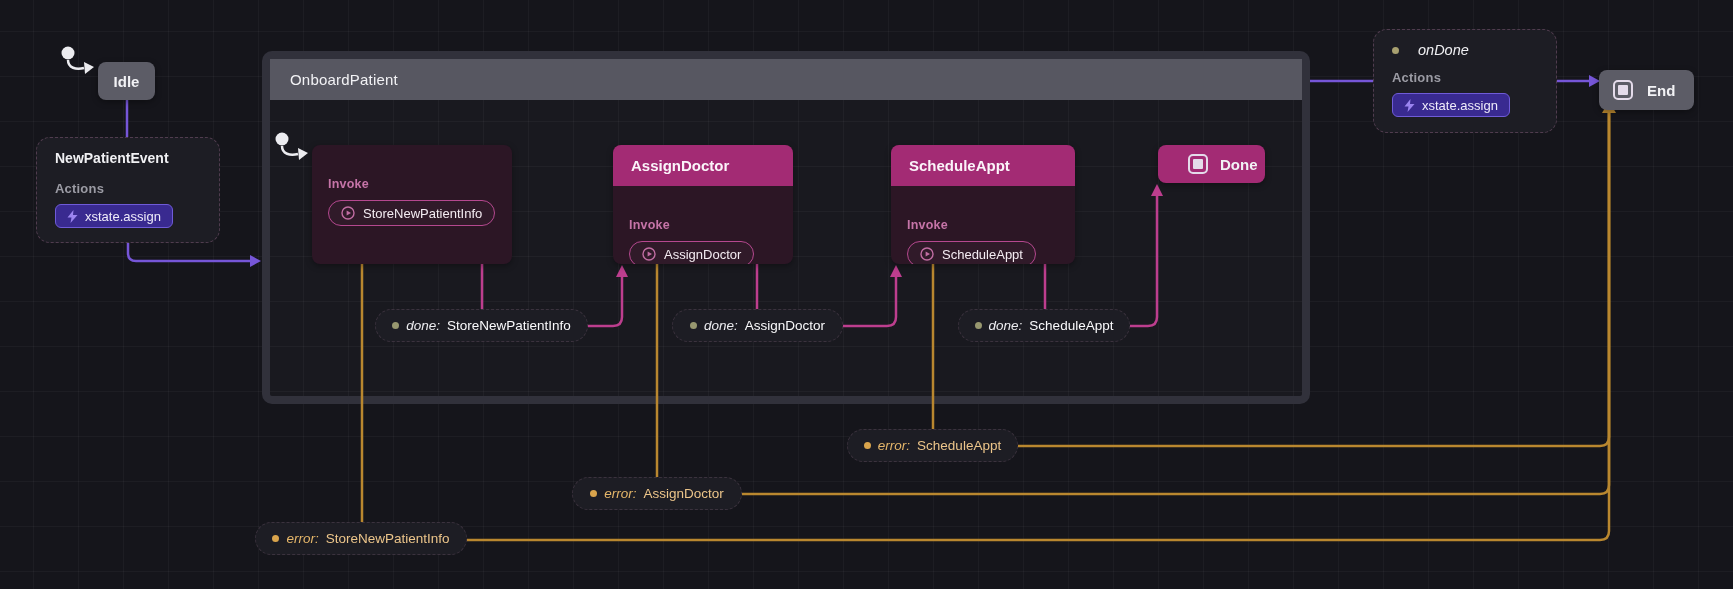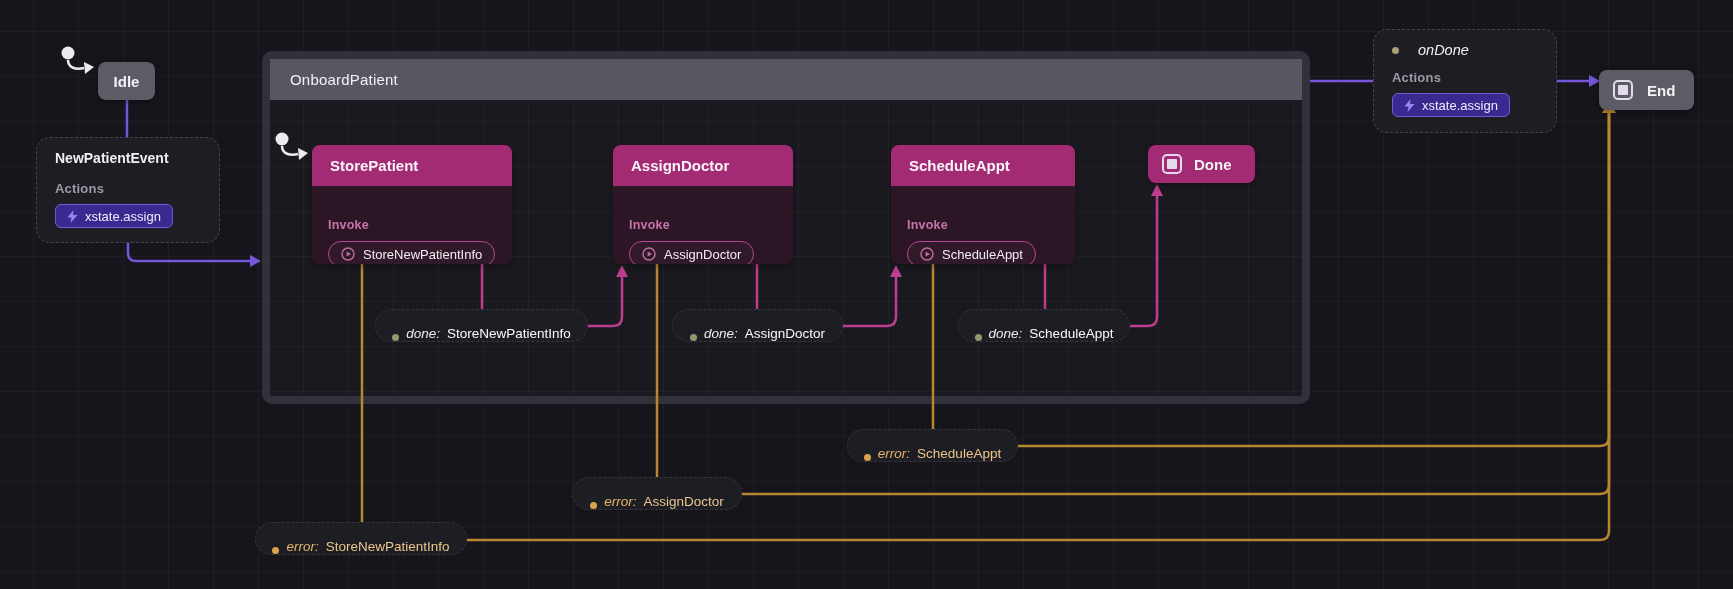--- a/index.html
+++ b/index.html
@@ -54,21 +54,21 @@
     border:1.3px solid #b5488f; font-size:13px; color:#f4ecf2;
     background:rgba(255,255,255,0.02);
   }
 
   .simple-node {
     border-radius:8px; background:#5c5c66; z-index:3;
     display:flex; align-items:center; justify-content:center; gap:12px;
     font-size:15px; font-weight:600; color:#f2f2f5;
     box-shadow:0 2px 6px rgba(0,0,0,0.35);
   }
-  .final-node { background:#a32b74; justify-content:flex-start; padding:0 14px; }
+  .final-node { background:#a32b74; justify-content:flex-start; padding:0 30px;margin-left:10px; }
 
   .final-icon {
     width:20px; height:20px; border:2px solid #e4dbea; border-radius:5px;
     display:flex; align-items:center; justify-content:center; flex:0 0 auto;
   }
   .final-icon .inner { width:10px; height:10px; background:#e4dbea; border-radius:1px; }
 
   
   .event-block {
     background:#1d1d24; border:1px dashed rgba(214,144,189,0.28);
@@ -83,21 +83,21 @@
     display:inline-flex; align-items:center; gap:7px;
     height:24px; padding:0 11px; border-radius:6px;
     background:#392a90; border:1px solid #6f5bd8;
     font-size:13px; color:#efecfa;
   }
 
   
   .t-pill {
     height:33px; border-radius:17px; background:#1d1d24;
     border:1px dashed rgba(200,150,180,0.18);
-    display:flex; align-items:flex-end; justify-content:center; gap:7px;
+    display:flex; align-items:center; justify-content:center; gap:7px;
     font-size:13.5px; z-index:3;
   }
   .t-dot { width:7px; height:7px; border-radius:50%; flex:0 0 auto; }
   .t-pill .prefix { font-style:italic; }
   .done-pill .t-dot { background:#97976f; }
   .done-pill .prefix { color:#ececf0; }
   .done-pill .target { color:#fafafc; }
   .error-pill .t-dot { background:#d9a44c; }
   .error-pill .prefix { color:#e6b76a; }
   .error-pill .target { color:#ecc58a; }
@@ -181,23 +181,20 @@
   <div class="actions-label">Actions</div>
   <div class="assign-pill">
     <svg width="11" height="13" viewBox="0 0 11 13">
       <path d="M6.5 0 L0.5 7.5 H4.5 L3.5 13 L10.5 5 H6 Z" fill="#9b84f0"></path>
     </svg>
     <span>xstate.assign</span>
   </div>
 </div>
 
 <div class="abs state" style="left:312px; top:145px; width:200px; height:119px;">
-  <div class="state-header">
-    <span>StorePatient</span>
-  </div>
   <div class="state-body">
     <div class="invoke-label">Invoke</div>
     <div class="invoke-pill">
       <svg width="14" height="14" viewBox="0 0 14 14">
         <circle cx="7" cy="7" r="6" stroke="#c06da2" stroke-width="1.4" fill="none"></circle>
         <polygon points="5.6,4.4 10,7 5.6,9.6" fill="#c06da2"></polygon>
       </svg>
       <span>StoreNewPatientInfo</span>
     </div>
   </div>

